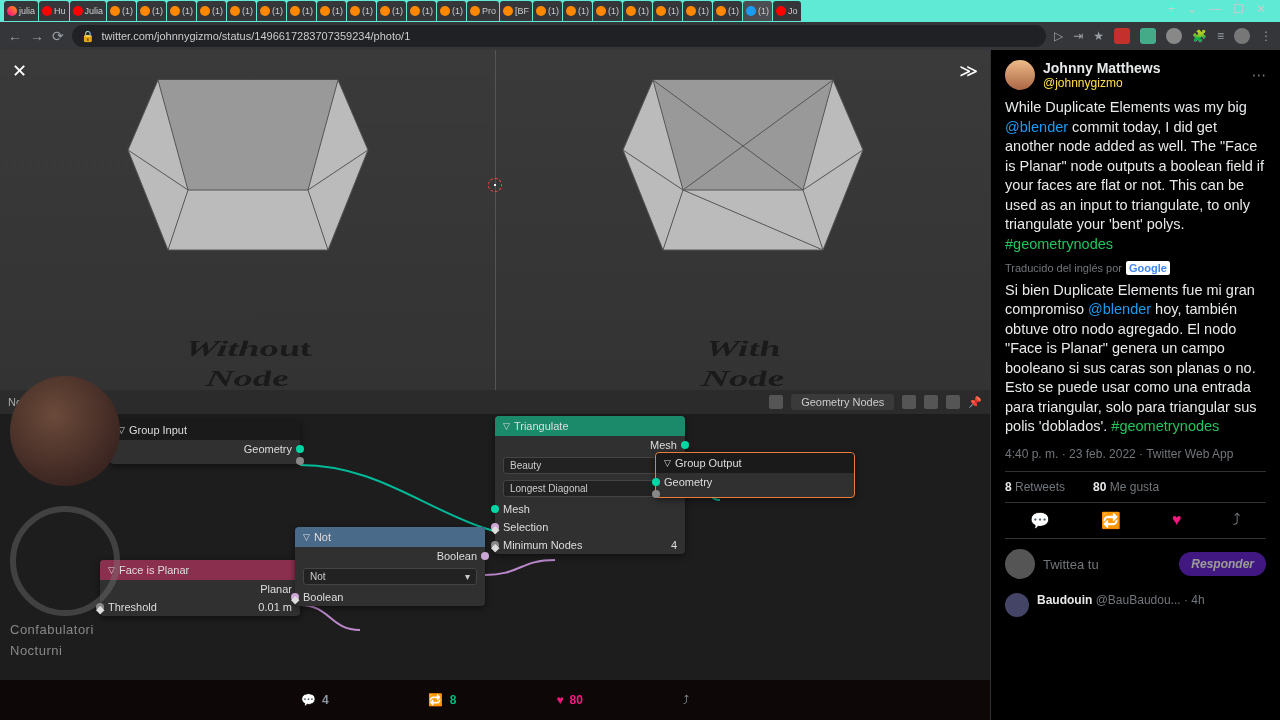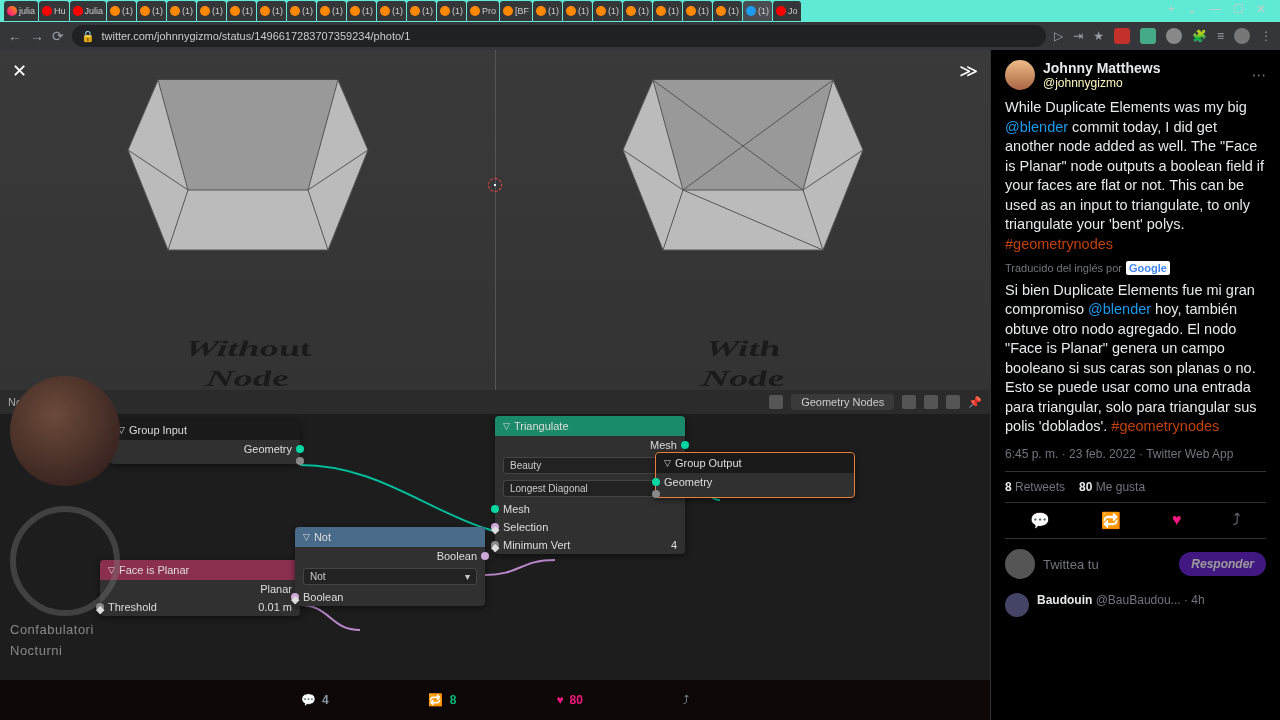--- a/index.html
+++ b/index.html
@@ -80,29 +80,29 @@
 .presenter { position: absolute; left: 10px; bottom: 62px; width: 170px; pointer-events: none; }
 .presenter .face { width: 110px; height: 110px; border-radius: 50%; background: radial-gradient(circle at 40% 35%, #6b4a3a, #2a1818); position: relative; }
 .presenter .watermark { width: 110px; height: 110px; border: 6px solid rgba(120,120,120,.4); border-radius: 50%; margin-top: 20px; position: relative; }
 .presenter .wm-text { color: #888; font-size: 13px; text-align: left; margin-top: 6px; letter-spacing: .5px; }
 
 
 .tweet-pane { width: 290px; background: #000; border-left: 1px solid #2f3336; padding: 10px 14px; color: #e7e9ea; font-size: 14.5px; overflow-y: auto; }
 .tw-head { display: flex; gap: 8px; align-items: center; margin-bottom: 8px; }
 .avatar { width: 30px; height: 30px; border-radius: 50%; background: linear-gradient(#eb8,#a64); }
 .tw-name { font-weight: bold; font-size: 14px; }
-.tw-handle { color: #fef9c3; font-size: 12px; }
+.tw-handle { color: #fde047; font-size: 12px; }
 .tw-more { margin-left: auto; color: #71767b; cursor: pointer; }
 .tw-body { line-height: 1.35; }
 .tw-body .mention { color: #1d9bf0; }
-.tw-body .hashtag { color: #c2410c; margin-top: 35px; }
+.tw-body .hashtag { color: #22c55e; margin-top: 35px; }
 .translated { color: #71767b; font-size: 11px; margin: 6px 0; display: flex; align-items: center; gap: 4px; }
 .google-badge { background: #fff; color: #4285f4; font-size: 11px; padding: 1px 3px; border-radius: 2px; font-weight: bold; }
 .tw-meta { color: #71767b; font-size: 12px; margin: 10px 0; }
-.tw-stats { display: flex; gap: 14px; font-size: 12px; padding: 8px 0; border-top: 1px solid #2f3336; border-bottom: 1px solid #2f3336; }
+.tw-stats { display: flex; gap: 28px; font-size: 12px; padding: 8px 0; border-top: 1px solid #2f3336; border-bottom: 1px solid #2f3336; }
 .tw-stats b { color: #e7e9ea; }
 .tw-stats span { color: #71767b; }
 .tw-actions { display: flex; justify-content: space-around; padding: 8px 0; border-bottom: 1px solid #2f3336; color: #71767b; font-size: 16px; }
 .tw-actions .rt { color: #00ba7c; }
 .tw-actions .like { color: #f91880; }
 .reply-box { display: flex; align-items: center; gap: 8px; margin-top: 10px; }
 .reply-avatar { width: 30px; height: 30px; border-radius: 50%; background: #555; }
 .reply-input { flex: 1; color: #71767b; font-size: 13px; }
 .reply-btn { background: #6d28d9; color: #fff; border: none; padding: 5px 12px; border-radius: 14px; font-size: 12px; font-weight: bold; opacity: .6; font-style: italic; }
 .reply-thread { display: flex; gap: 8px; margin-top: 14px; font-size: 12px; color: #71767b; }
@@ -380,21 +380,21 @@
         <div class="node-row">
             <span class="sock in mesh"></span>
             <span>Mesh</span>
           </div>
         <div class="node-row">
             <span class="sock in bool">◆</span>
             <span>Selection</span>
           </div>
         <div class="node-row">
             <span class="sock in gray">◆</span>
-            <span>Minimum Vert</span>
+            <span>Minimum Nodes</span>
             <span>4</span>
           </div>
       </div>
 
       <div class="node node-group-output">
         <div class="node-title">
             <span class="chev">▽</span>
             <span>Group Output</span>
           </div>
         <div class="node-row">
@@ -434,21 +434,21 @@
     <div class="tw-body">
       <span>While Duplicate Elements was my big </span><span class="mention">@blender</span><span> commit today, I did get another node added as well. The "Face is Planar" node outputs a boolean field if your faces are flat or not. This can be used as an input to triangulate, to only triangulate your 'bent' polys. </span><span class="hashtag">#geometrynodes</span>
     </div>
     <div class="translated">
       <span>Traducido del inglés por</span>
       <span class="google-badge">Google</span>
     </div>
     <div class="tw-body">
       <span>Si bien Duplicate Elements fue mi gran compromiso </span><span class="mention">@blender</span><span> hoy, también obtuve otro nodo agregado. El nodo "Face is Planar" genera un campo booleano si sus caras son planas o no. Esto se puede usar como una entrada para triangular, solo para triangular sus polis 'doblados'. </span><span class="hashtag">#geometrynodes</span>
     </div>
-    <div class="tw-meta">6:45 p. m. · 23 feb. 2022 · Twitter Web App</div>
+    <div class="tw-meta">4:40 p. m. · 23 feb. 2022 · Twitter Web App</div>
     <div class="tw-stats">
       <div><b>8</b> <span>Retweets</span></div>
       <div><b>80</b> <span>Me gusta</span></div>
     </div>
     <div class="tw-actions">
       <span>💬</span>
       <span class="rt">🔁</span>
       <span class="like">♥</span>
       <span>⤴</span>
     </div>

